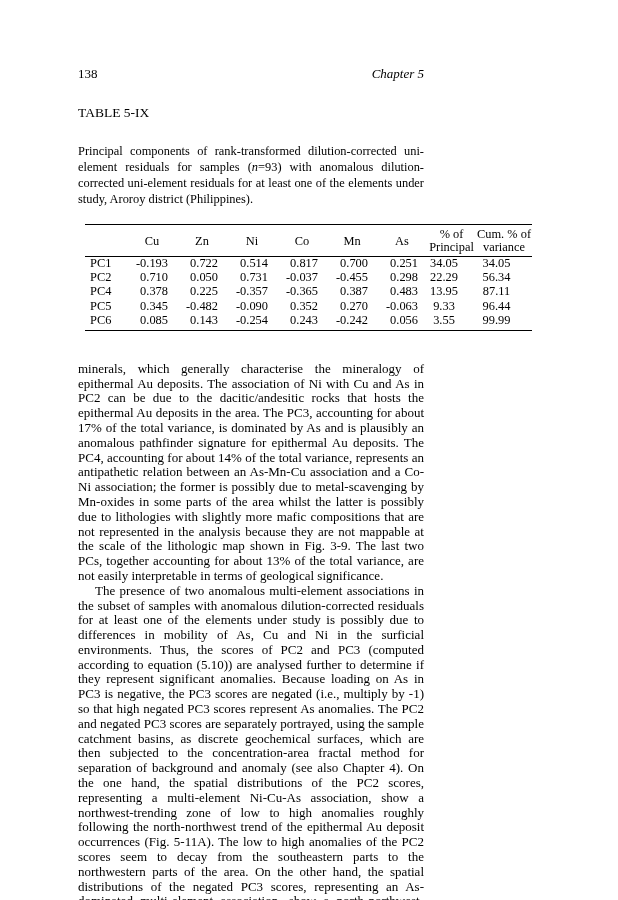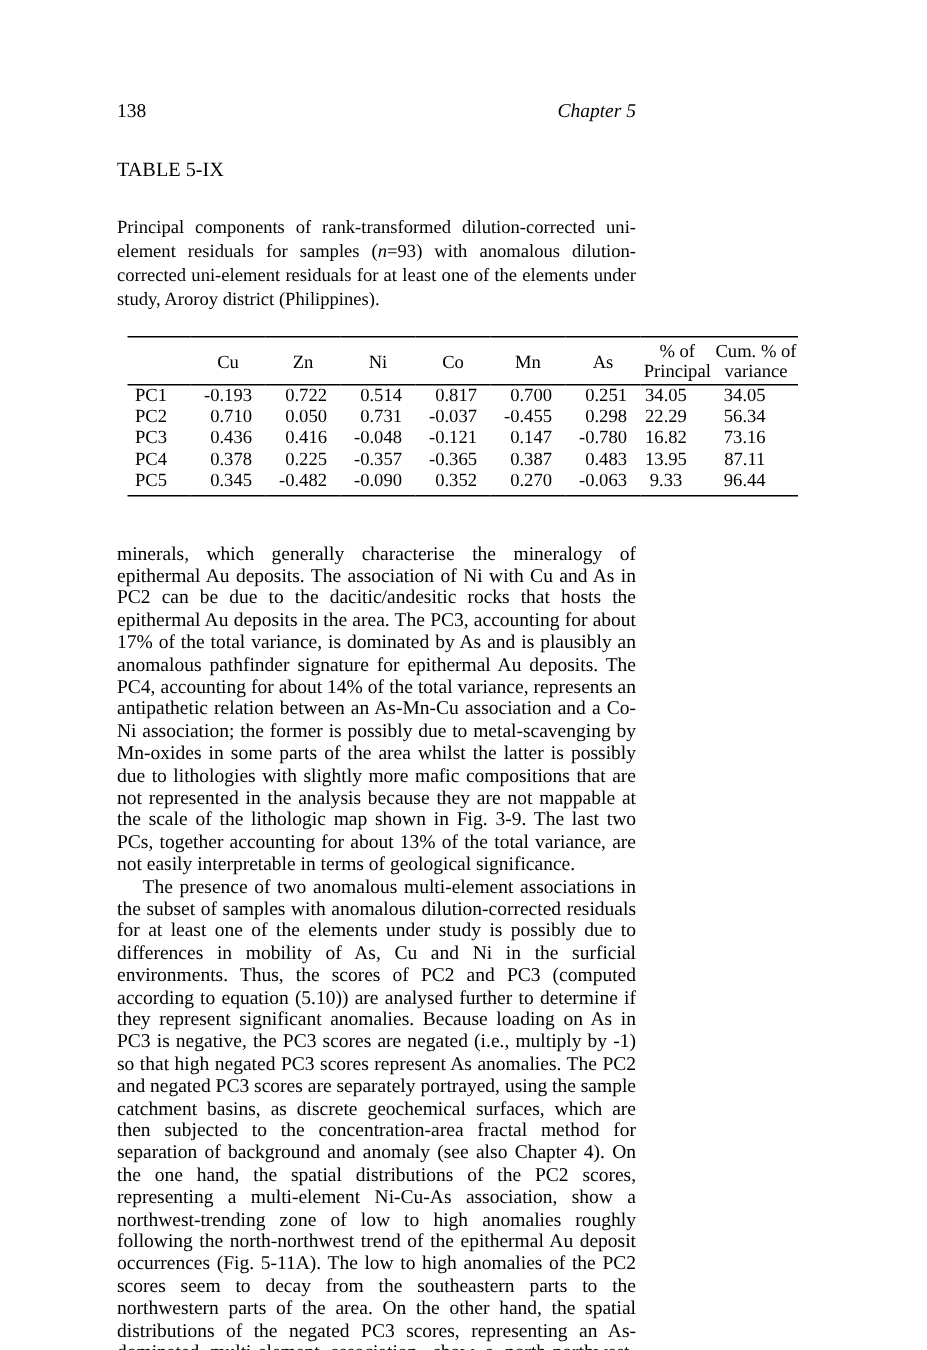--- a/index.html
+++ b/index.html
@@ -142,31 +142,20 @@
           <td class="num">0.710</td>
           <td class="num">0.050</td>
           <td class="num">0.731</td>
           <td class="num">-0.037</td>
           <td class="num">-0.455</td>
           <td class="num">0.298</td>
           <td class="pct">22.29</td>
           <td class="pct">56.34</td>
         </tr>
         <tr>
-          <td class="rowlabel">PC3</td>
-          <td class="num">0.436</td>
-          <td class="num">0.416</td>
-          <td class="num">-0.048</td>
-          <td class="num">-0.121</td>
-          <td class="num">0.147</td>
-          <td class="num">-0.780</td>
-          <td class="pct">16.82</td>
-          <td class="pct">73.16</td>
-        </tr>
-        <tr>
           <td class="rowlabel">PC4</td>
           <td class="num">0.378</td>
           <td class="num">0.225</td>
           <td class="num">-0.357</td>
           <td class="num">-0.365</td>
           <td class="num">0.387</td>
           <td class="num">0.483</td>
           <td class="pct">13.95</td>
           <td class="pct">87.11</td>
         </tr>
@@ -174,20 +163,31 @@
           <td class="rowlabel">PC5</td>
           <td class="num">0.345</td>
           <td class="num">-0.482</td>
           <td class="num">-0.090</td>
           <td class="num">0.352</td>
           <td class="num">0.270</td>
           <td class="num">-0.063</td>
           <td class="pct">9.33</td>
           <td class="pct">96.44</td>
         </tr>
+        <tr>
+          <td class="rowlabel">PC6</td>
+          <td class="num">0.085</td>
+          <td class="num">0.143</td>
+          <td class="num">-0.254</td>
+          <td class="num">0.243</td>
+          <td class="num">-0.242</td>
+          <td class="num">0.056</td>
+          <td class="pct">3.55</td>
+          <td class="pct">99.99</td>
+        </tr>
       </tbody>
   </table>
 
   <div class="bodytext">
     <p>minerals, which generally characterise the mineralogy of epithermal Au deposits. The association of Ni with Cu and As in PC2 can be due to the dacitic/andesitic rocks that hosts the epithermal Au deposits in the area. The PC3, accounting for about 17% of the total variance, is dominated by As and is plausibly an anomalous pathfinder signature for epithermal Au deposits. The PC4, accounting for about 14% of the total variance, represents an antipathetic relation between an As-Mn-Cu association and a Co-Ni association; the former is possibly due to metal-scavenging by Mn-oxides in some parts of the area whilst the latter is possibly due to lithologies with slightly more mafic compositions that are not represented in the analysis because they are not mappable at the scale of the lithologic map shown in Fig. 3-9. The last two PCs, together accounting for about 13% of the total variance, are not easily interpretable in terms of geological significance.</p>
     <p class="indent">The presence of two anomalous multi-element associations in the subset of samples with anomalous dilution-corrected residuals for at least one of the elements under study is possibly due to differences in mobility of As, Cu and Ni in the surficial environments. Thus, the scores of PC2 and PC3 (computed according to equation (5.10)) are analysed further to determine if they represent significant anomalies. Because loading on As in PC3 is negative, the PC3 scores are negated (i.e., multiply by -1) so that high negated PC3 scores represent As anomalies. The PC2 and negated PC3 scores are separately portrayed, using the sample catchment basins, as discrete geochemical surfaces, which are then subjected to the concentration-area fractal method for separation of background and anomaly (see also Chapter 4). On the one hand, the spatial distributions of the PC2 scores, representing a multi-element Ni-Cu-As association, show a northwest-trending zone of low to high anomalies roughly following the north-northwest trend of the epithermal Au deposit occurrences (Fig. 5-11A). The low to high anomalies of the PC2 scores seem to decay from the southeastern parts to the northwestern parts of the area. On the other hand, the spatial distributions of the negated PC3 scores, representing an As-dominated multi-element association, show a north-northwest-trending zone of low to very high anomalies closely following the north-northwest trend of the epithermal Au</p>
   </div>
 
 </div>
 

